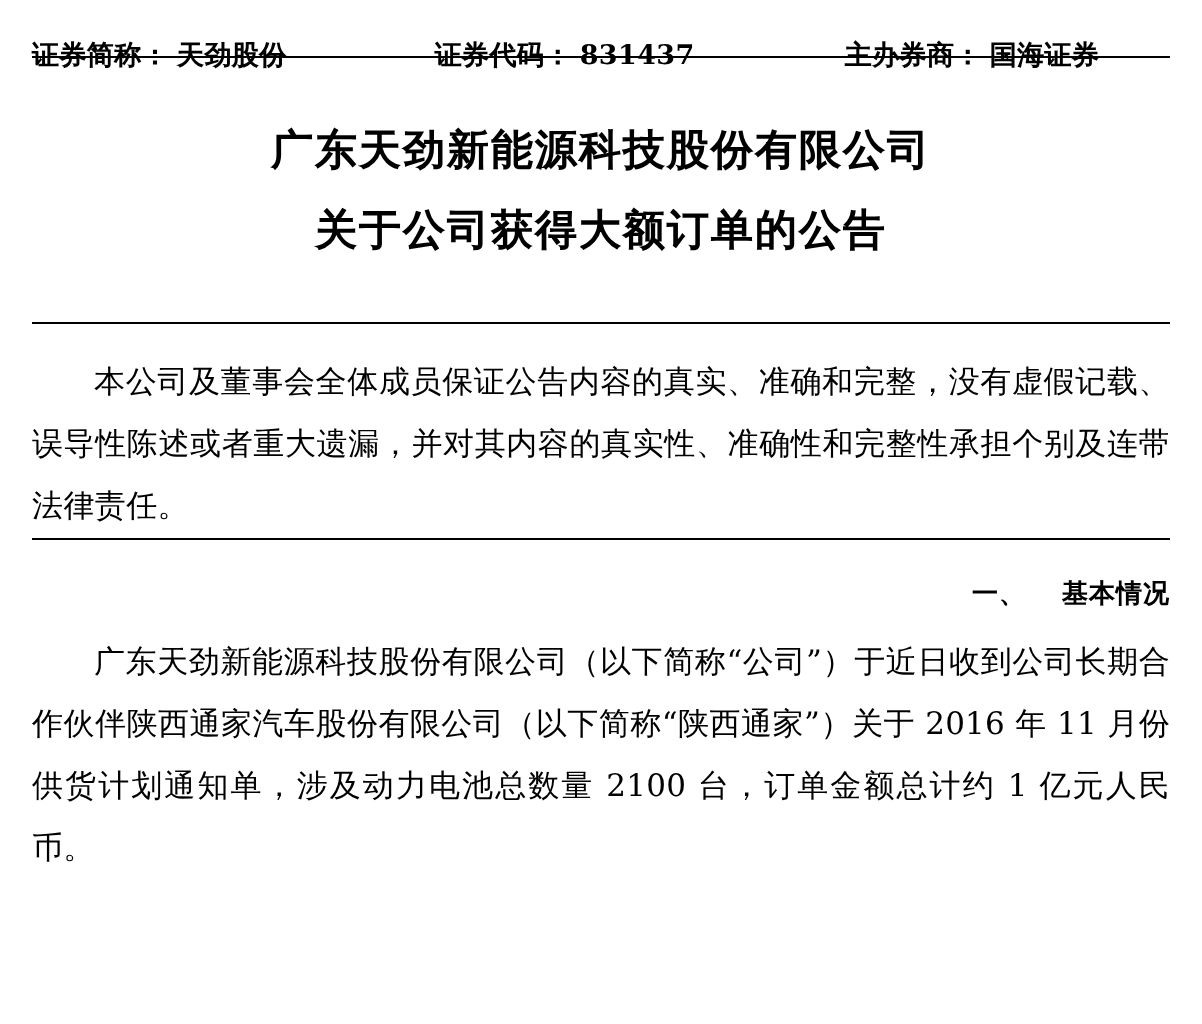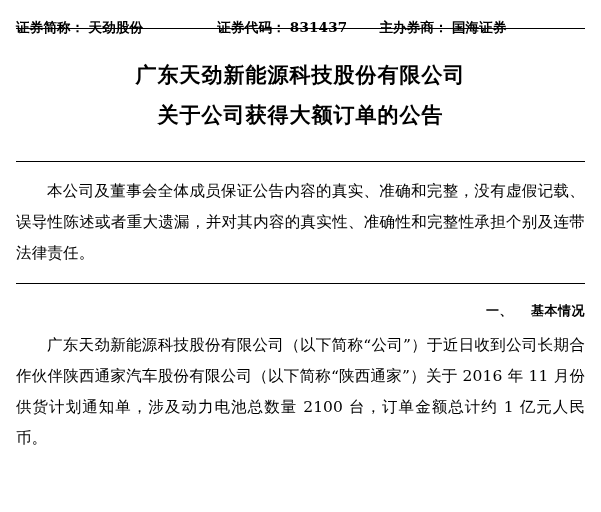--- a/index.html
+++ b/index.html
@@ -38,21 +38,21 @@
   }
   .header-cell .label {
     font-weight: bold;
   }
   .header-cell .value {
     font-weight: bold;
     margin-left: 4px;
   }
   .hc-1 { margin-left: 0px; }
   .hc-2 { margin-left: 74px; }
-  .hc-3 { margin-left: 32px; text-align: center; }
+  .hc-3 { margin-left: 75px; text-align: center; }
 
   .header-rule {
     border: none;
     border-top: 1.6px solid #000;
     margin: 2px 0 0 0;
     height: 0;
   }
 
   
   .title-block {
@@ -64,21 +64,21 @@
     font-weight: bold;
     line-height: 40px;
     letter-spacing: 1px;
   }
 
   
   .disclaimer {
     margin-top: 26px;
     border-top: 1.2px solid #000;
     border-bottom: 1.2px solid #000;
-    padding: 14px 0 14px 0;
+    padding: 14px 0 0 0;
   }
   .disclaimer p {
     margin: 0;
     font-size: 15.5px;
     line-height: 31px;
     text-align: justify;
     text-justify: inter-ideograph;
     text-indent: 2em;
     letter-spacing: 0.2px;
   }

